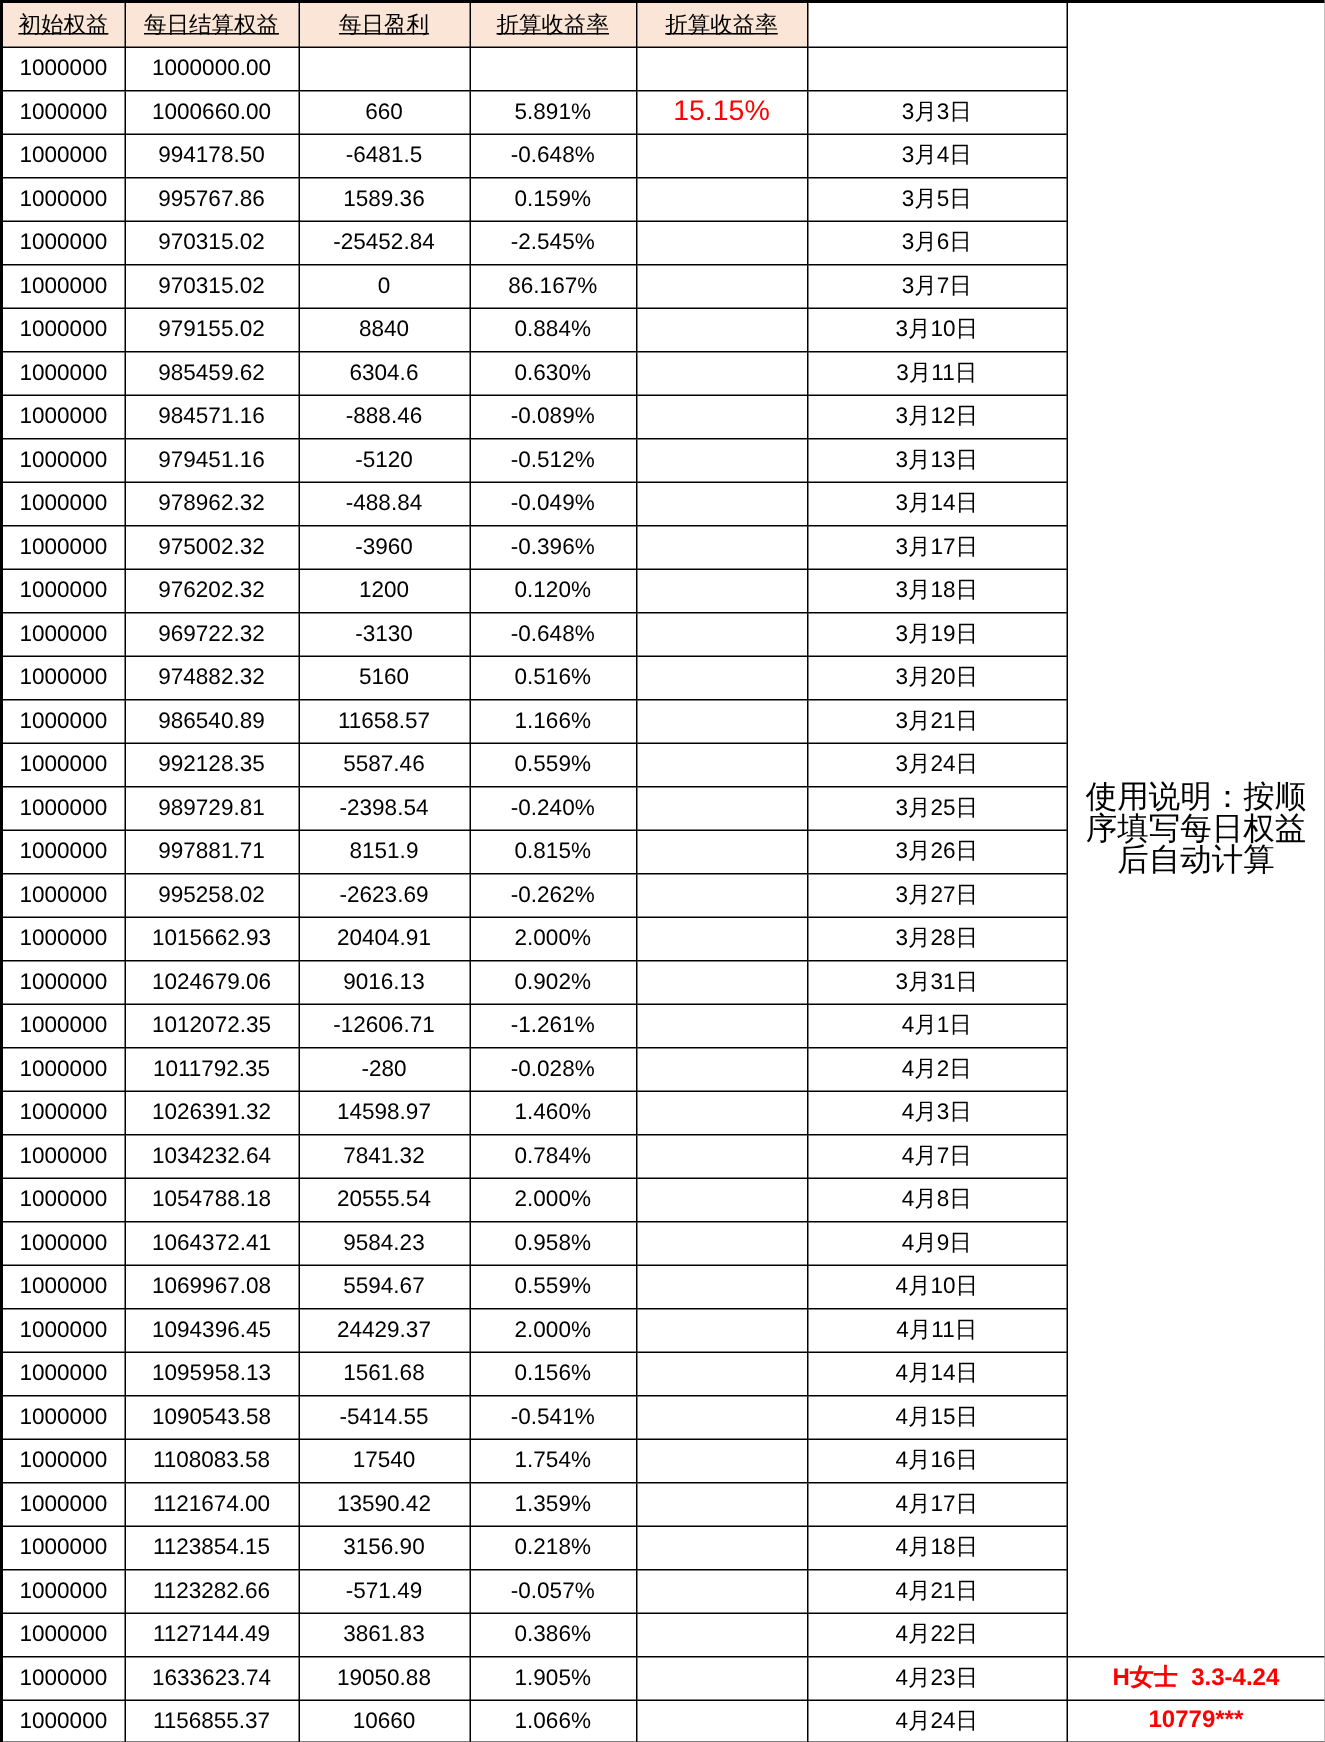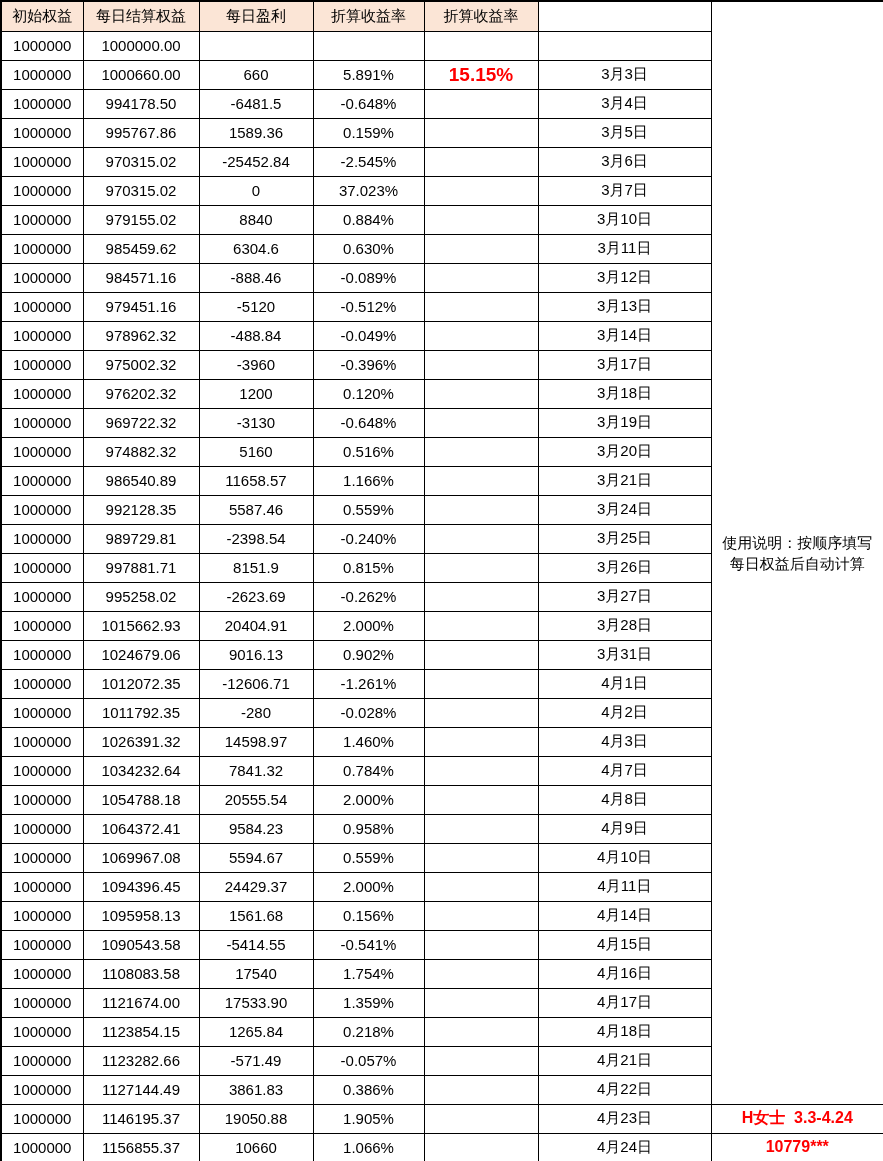--- a/index.html
+++ b/index.html
@@ -22,32 +22,33 @@
     vertical-align:middle;
     font-size:15px;
     padding:0;
     overflow:hidden;
     white-space:nowrap;
   }
   tr.header-row{height:30px;}
   tr.header-row th{
     background:var(--header-bg);
     font-weight:400;
+    text-decoration:underline;
   }
   tbody tr.data-row{height:29px;}
   td.total-cell{
     color:var(--accent-red);
-    font-weight:700;
+    font-weight:400;
     font-size:19px;
     text-align:center;
   }
   td.side-note{
     background:#ffffff;
     white-space:normal;
-    font-size:15px;
+    font-size:21px;
     line-height:21px;
     padding:0 4px;
     vertical-align:middle;
   }
   td.red-note{
     color:var(--accent-red);
     font-weight:700;
     font-size:16px;
     white-space:pre;
   }
@@ -114,21 +115,21 @@
     <td>970315.02</td>
     <td>-25452.84</td>
     <td>-2.545%</td>
     <td class="total-cell"></td>
     <td>3月6日</td>
   </tr>
       <tr class="data-row">
     <td>1000000</td>
     <td>970315.02</td>
     <td>0</td>
-    <td>37.023%</td>
+    <td>86.167%</td>
     <td class="total-cell"></td>
     <td>3月7日</td>
   </tr>
       <tr class="data-row">
     <td>1000000</td>
     <td>979155.02</td>
     <td>8840</td>
     <td>0.884%</td>
     <td class="total-cell"></td>
     <td>3月10日</td>
@@ -337,29 +338,29 @@
     <td>1000000</td>
     <td>1108083.58</td>
     <td>17540</td>
     <td>1.754%</td>
     <td class="total-cell"></td>
     <td>4月16日</td>
   </tr>
       <tr class="data-row">
     <td>1000000</td>
     <td>1121674.00</td>
-    <td>17533.90</td>
+    <td>13590.42</td>
     <td>1.359%</td>
     <td class="total-cell"></td>
     <td>4月17日</td>
   </tr>
       <tr class="data-row">
     <td>1000000</td>
     <td>1123854.15</td>
-    <td>1265.84</td>
+    <td>3156.90</td>
     <td>0.218%</td>
     <td class="total-cell"></td>
     <td>4月18日</td>
   </tr>
       <tr class="data-row">
     <td>1000000</td>
     <td>1123282.66</td>
     <td>-571.49</td>
     <td>-0.057%</td>
     <td class="total-cell"></td>
@@ -368,21 +369,21 @@
       <tr class="data-row">
     <td>1000000</td>
     <td>1127144.49</td>
     <td>3861.83</td>
     <td>0.386%</td>
     <td class="total-cell"></td>
     <td>4月22日</td>
   </tr>
       <tr class="data-row">
     <td>1000000</td>
-    <td>1146195.37</td>
+    <td>1633623.74</td>
     <td>19050.88</td>
     <td>1.905%</td>
     <td class="total-cell"></td>
     <td>4月23日</td>
   <td class="red-note">H女士  3.3-4.24</td>
       </tr>
       <tr class="data-row">
     <td>1000000</td>
     <td>1156855.37</td>
     <td>10660</td>

